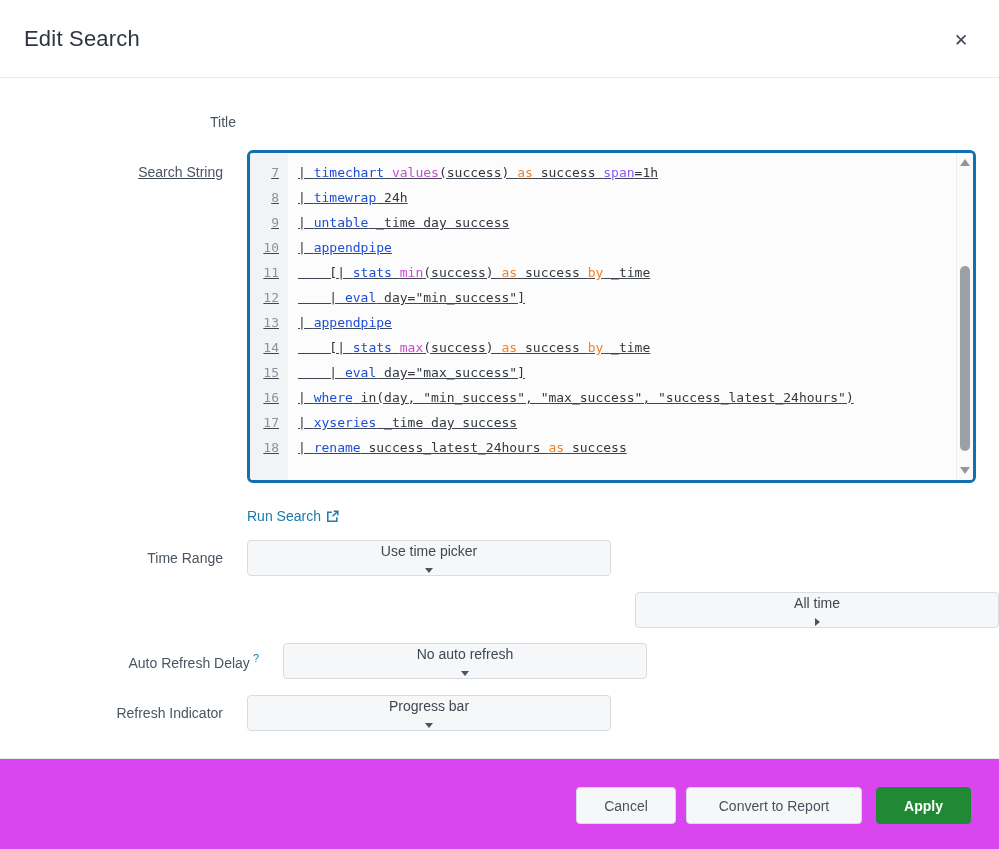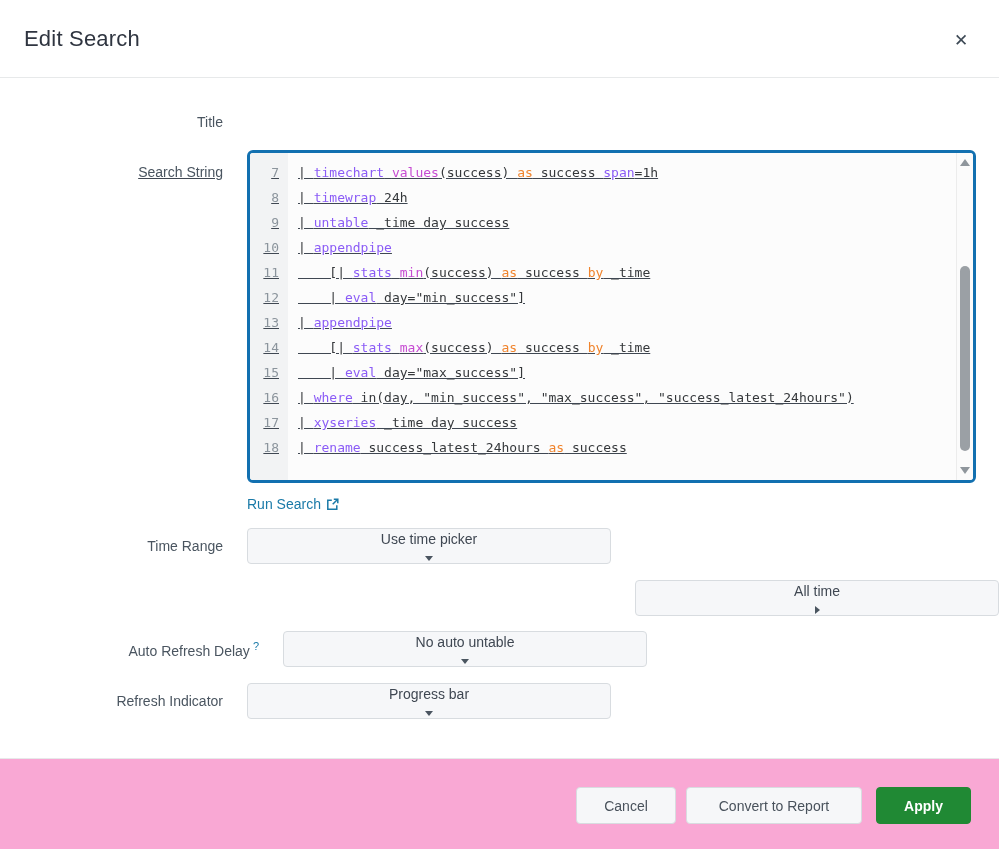--- a/index.html
+++ b/index.html
@@ -23,24 +23,24 @@
   }
 
   
   .form { position:absolute; top:78px; left:0; width:999px; }
   .form-row { display:flex; align-items:center; }
   .label-col {
     width:223px; text-align:right; font-size:14px; color:#4a5560; flex:none;
   }
   .control-col { margin-left:24px; }
 
-  .row-title   { margin-top:34px; height:20px; }
+  .row-title   { margin-top:34px; height:20px;padding-left:13px; }
   .row-editor  { margin-top:18px; align-items:flex-start;text-decoration:underline; }
   .row-editor .label-col { padding-top:14px; }
-  .row-run     { margin-top:11px; height:20px; }
+  .row-run     { margin-top:23px; height:20px; }
   .row-btn1    { margin-top:14px; }
   .row-btn2    { margin-top:16px;justify-content:flex-end; }
   .row-btn3    { margin-top:15px;margin-left:36px; }
   .row-btn4    { margin-top:16px; }
 
   .title-input {
     width:364px; height:20px; border:none; background:transparent; outline:none;
     font-size:14px; color:#3f4752;
   }
   .help-sup { color:#1a7aa8; font-size:11px; vertical-align:super; margin-left:3px; }
@@ -56,21 +56,21 @@
     font-size:13px; color:#8b949c; text-align:right;
   }
   .gutter .ln { height:25px; line-height:25px; padding-right:9px; }
   .code-area {
     flex:1; padding:7px 0 0 10px; overflow:hidden;
     font-family:"DejaVu Sans Mono","Liberation Mono",monospace;
     font-size:13px; color:#35383b; white-space:pre;
   }
   .code-area .cl { height:25px; line-height:25px; }
   .tok-t   { color:#35383b; }
-  .tok-cmd { color:#8b5cf6; }
+  .tok-cmd { color:#1d4ed8; }
   .tok-fn  { color:#c64cd2; }
   .tok-kw  { color:#f0842d; }
   .tok-mod { color:#8b5cf6; }
 
   
   .vscroll {
     width:17px; flex:none; background:#fbfbfb; border-left:1px solid #ececec;
     position:relative;
   }
   .scroll-arrow {
@@ -98,21 +98,21 @@
     display:flex; align-items:center; justify-content:center; gap:7px;
     font-family:"Liberation Sans", sans-serif;
     flex-direction:column;
   }
   .caret-down { width:0; height:0; border-left:4px solid transparent; border-right:4px solid transparent; border-top:5px solid #4a5560; margin-top:2px; }
   .caret-right{ width:0; height:0; border-top:4px solid transparent; border-bottom:4px solid transparent; border-left:5px solid #4a5560; }
 
   
   .dialog-footer {
     position:absolute; top:758px; left:0; width:999px; height:91px;
-    border-top:1px solid #e7e9ea; background:#f9a8d4;
+    border-top:1px solid #e7e9ea; background:#d946ef;
     display:flex; align-items:flex-start; justify-content:flex-end;
     padding:28px 28px 0 0;
   }
   .ft-btn {
     height:37px; border-radius:4px; font-size:14px; cursor:pointer;
     font-family:"Liberation Sans", sans-serif;
     background:#f6f7f9; border:1px solid #d8dce0; color:#49525c;
     padding:0 20px;
   }
   .ft-btn.cancel  { margin-right:10px; min-width:100px; }
@@ -202,21 +202,21 @@
         <span>All time</span>
         <span class="caret-right"></span>
       </button>
     </div>
   </div>
 
   <div class="form-row row-btn3">
     <div class="label-col"><span>Auto Refresh Delay</span><sup class="help-sup">?</sup></div>
     <div class="control-col">
       <button class="drop-btn">
-        <span>No auto untable</span>
+        <span>No auto refresh</span>
         <span class="caret-down"></span>
       </button>
     </div>
   </div>
 
   <div class="form-row row-btn4">
     <div class="label-col">Refresh Indicator</div>
     <div class="control-col">
       <button class="drop-btn">
         <span>Progress bar</span>

